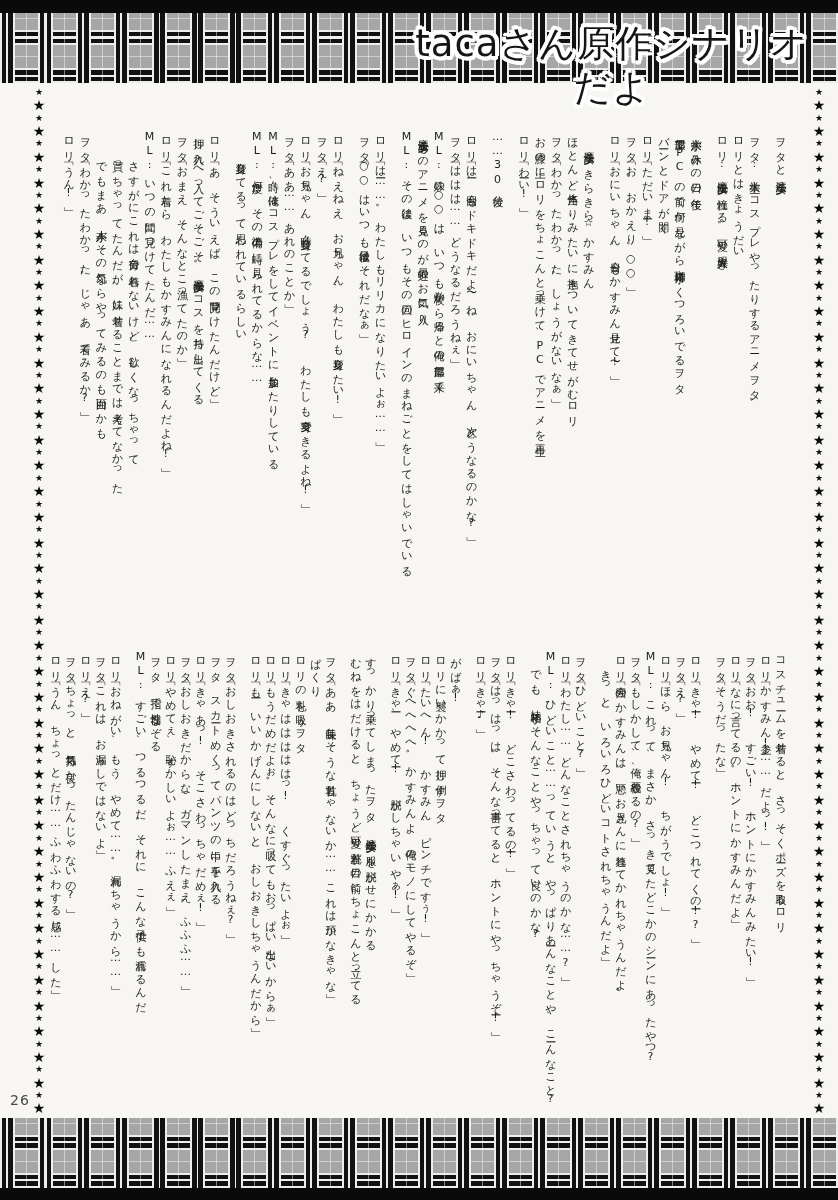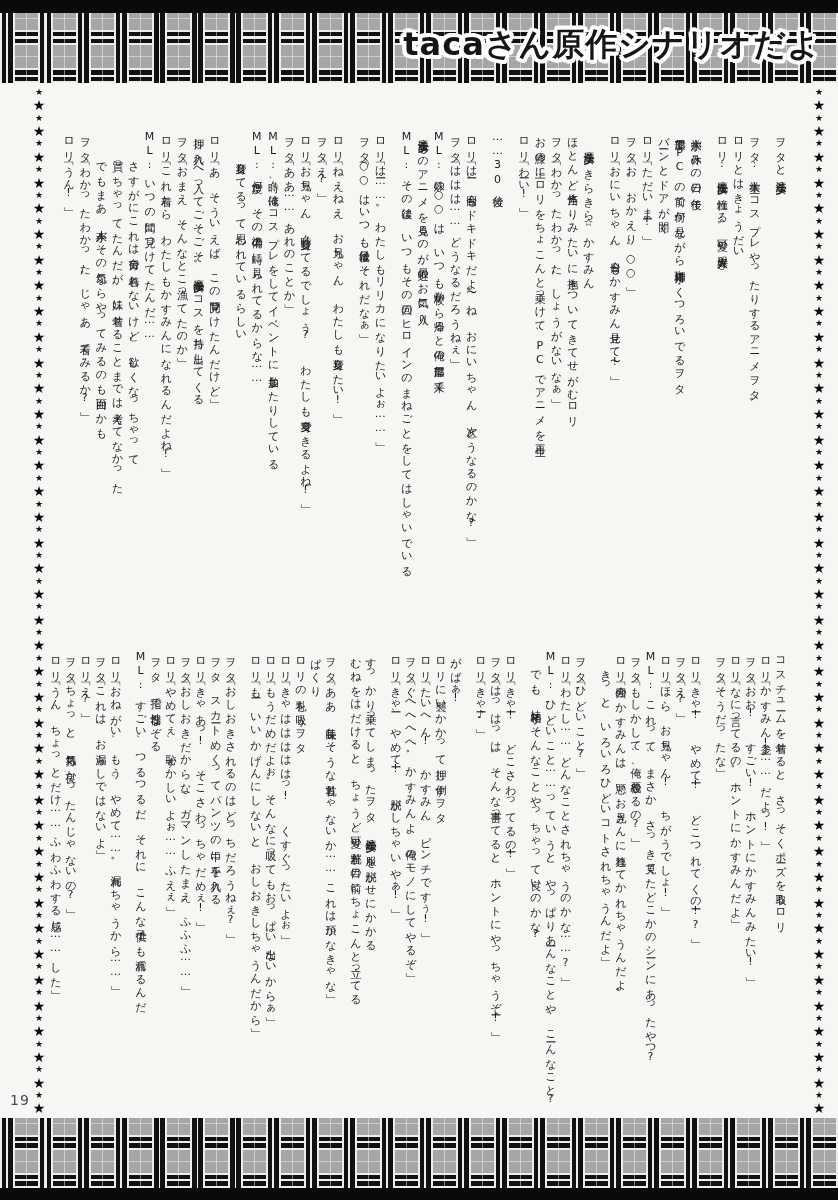--- a/index.html
+++ b/index.html
@@ -22,21 +22,21 @@
         transparent 15px 26px, rgba(255,255,255,.45) 26px 27px, transparent 27px 38px),
       repeating-linear-gradient(0deg,
         #ededed 0 2px,#111 2px 6.5px,#ededed 6.5px 8.5px,#111 8.5px 13px,#ededed 13px 15px,
         transparent 15px 26px, rgba(255,255,255,.45) 26px 27px, transparent 27px 38px);
   }
   .plaid-top{top:13px;}
   .plaid-bottom{top:1118px;}
   
   .banner-title{
     position:absolute;top:22px;right:16px;width:420px;height:44px;
-    text-align:center;font-size:32px;line-height:44px;font-weight:bold;
+    text-align:center;font-size:37px;line-height:44px;font-weight:normal;
     color:#151515;letter-spacing:1px;
     text-shadow:
       -3px -3px 0 #fff, 3px -3px 0 #fff,-3px 3px 0 #fff,3px 3px 0 #fff,
       0 -4px 0 #fff,0 4px 0 #fff,-4px 0 0 #fff,4px 0 0 #fff,
       -2px -4px 0 #fff,2px 4px 0 #fff,-4px 2px 0 #fff,4px -2px 0 #fff;
   }
   
   .stars{
     position:absolute;top:88px;height:1028px;width:26px;
     display:flex;flex-direction:column;justify-content:space-between;align-items:center;
@@ -316,16 +316,16 @@
     <p>ロリ「やめてぇ、恥ずかしいよぉ……ふえぇ」</p>
     <p>ヲタ、指で性器なぞる</p>
     <p>ML:すごい、つるつるだ。それに、こんな子供でも濡れるんだ</p>
     <p class="gap">ロリ「おねがい、もう、やめて……。漏れちゃうから……」</p>
     <p>ヲタ「これは、お漏らしではないよ」</p>
     <p>ロリ「え?」</p>
     <p>ヲタ「ちょっと、気持ち良かったんじゃないの?」</p>
     <p>ロリ「うん、ちょっとだけ……ふわふわする感じ……した」</p>
   </section>
 
-<div class="pagenum">19</div>
+<div class="pagenum">26</div>
 
 <div class="plaid plaid-bottom"></div>
 <div class="edge edge-bottom"></div>
 
 </body></html>

